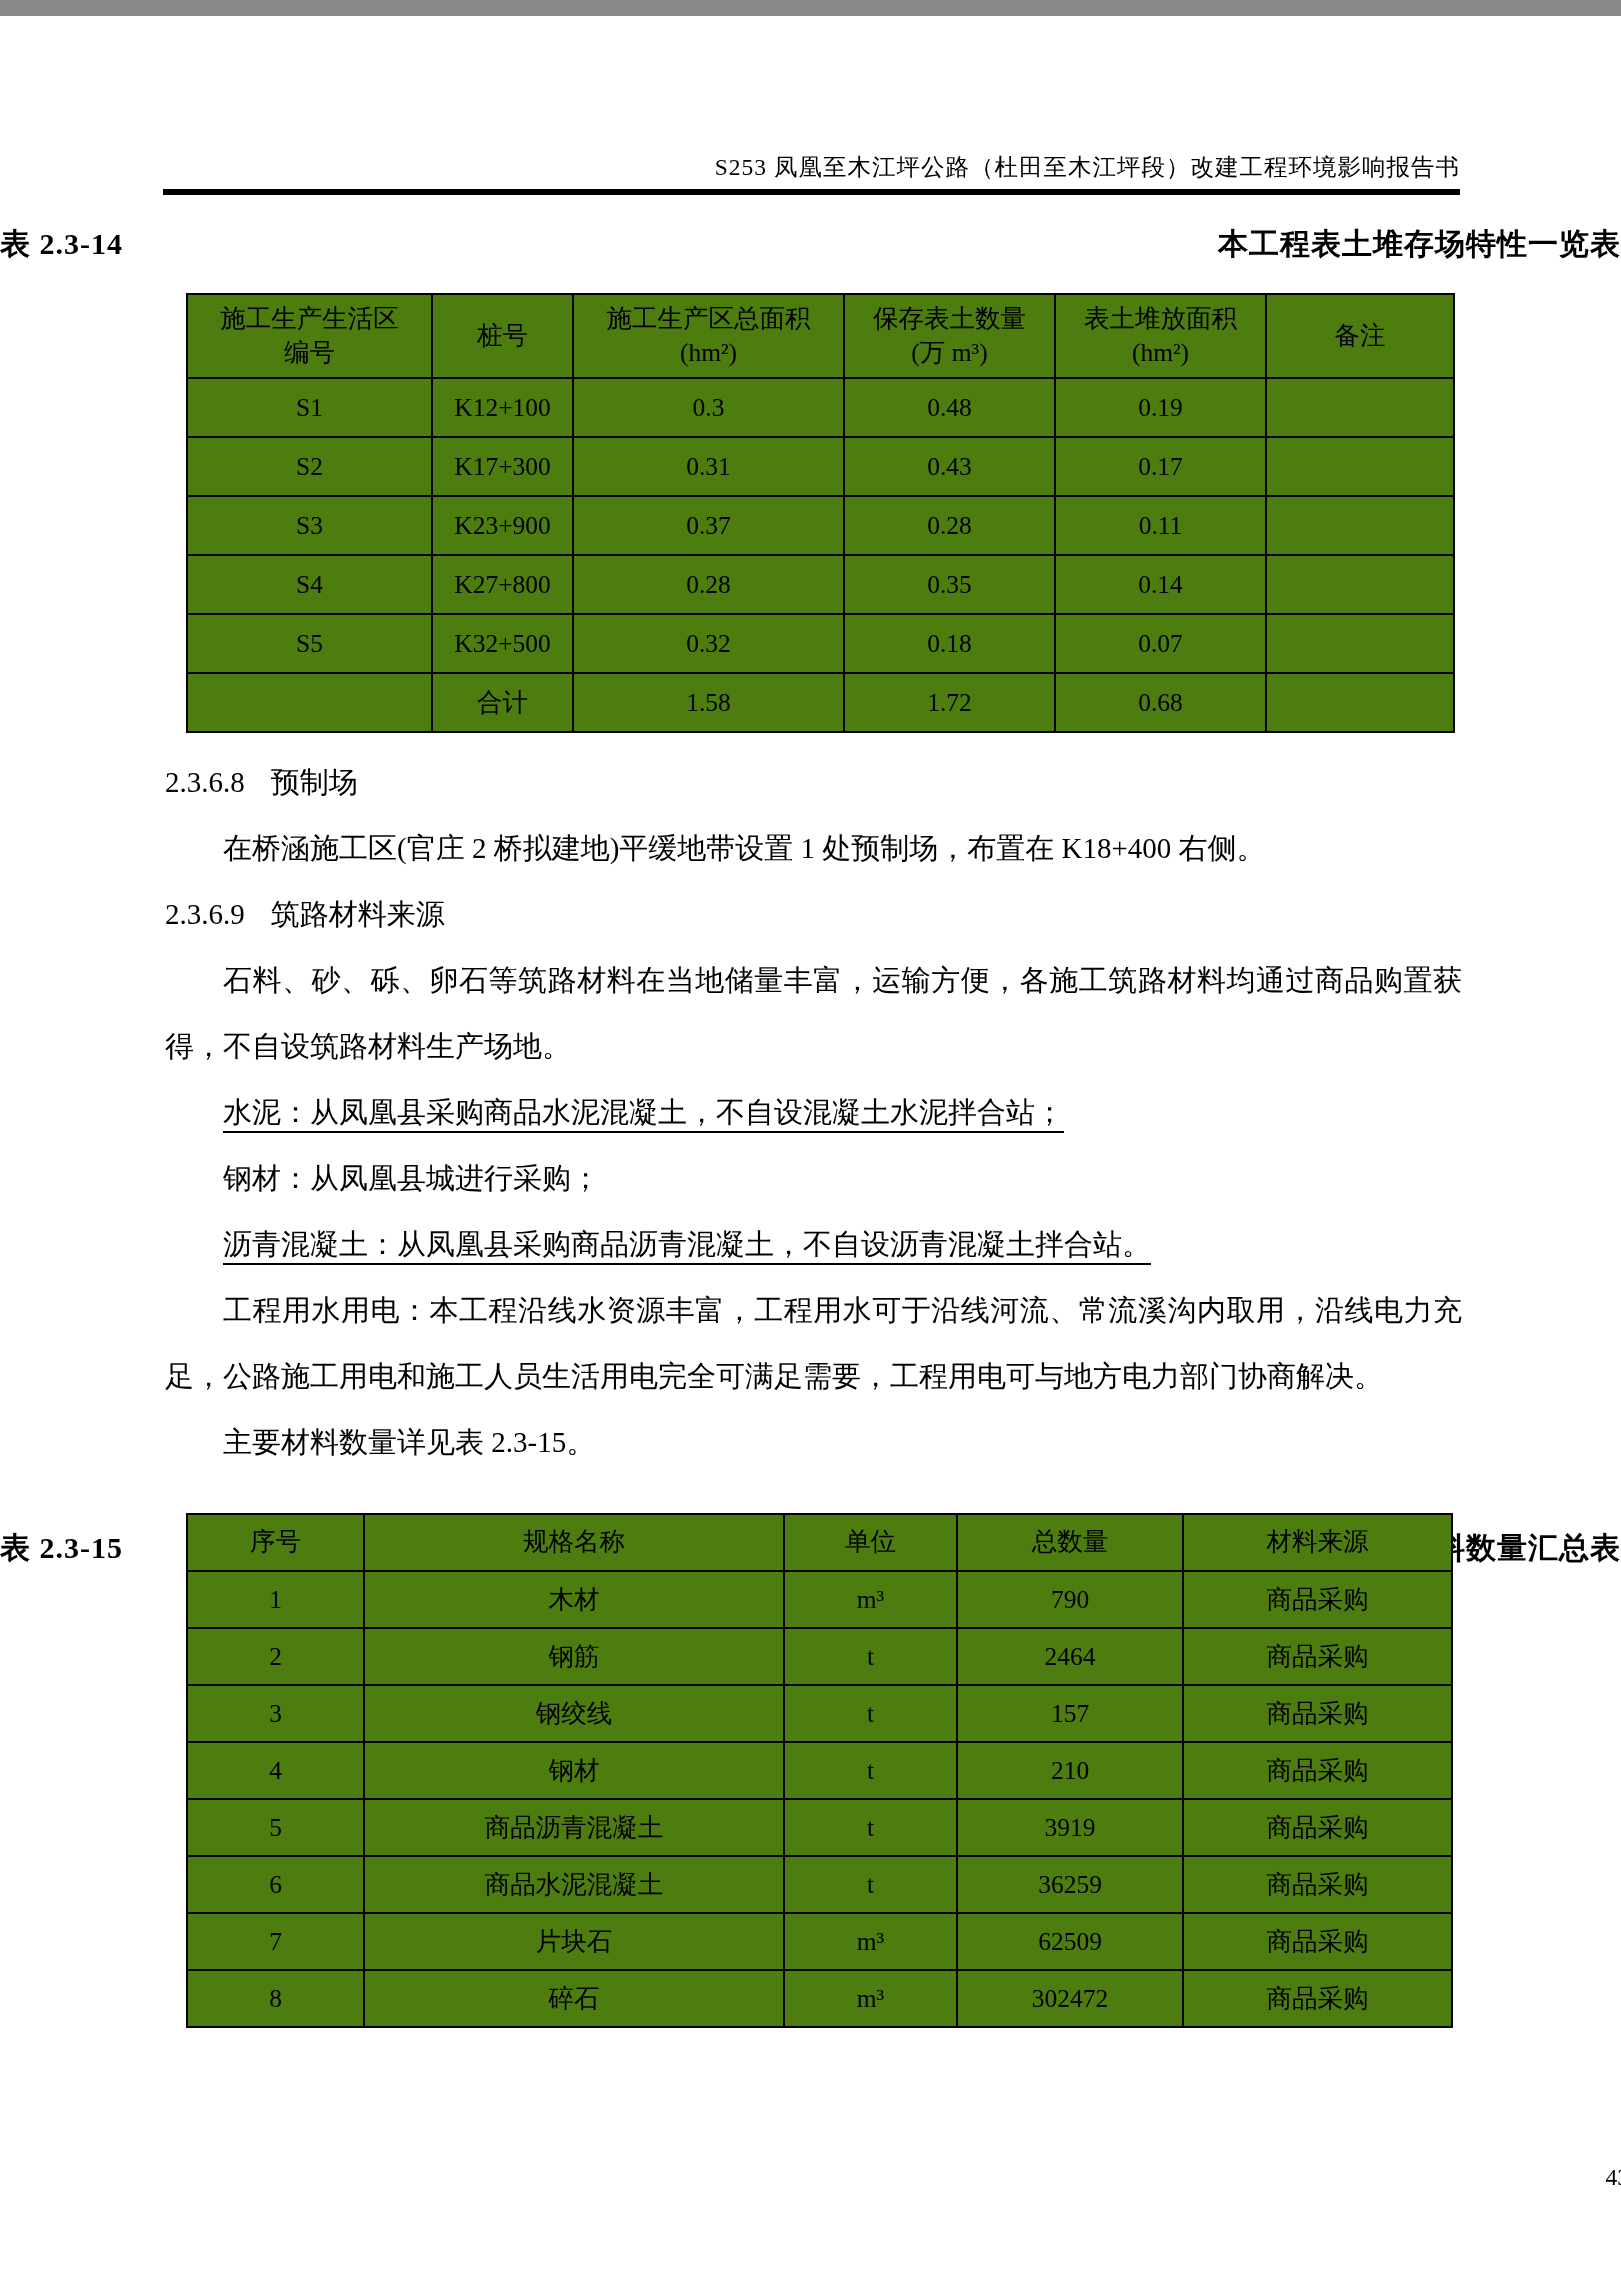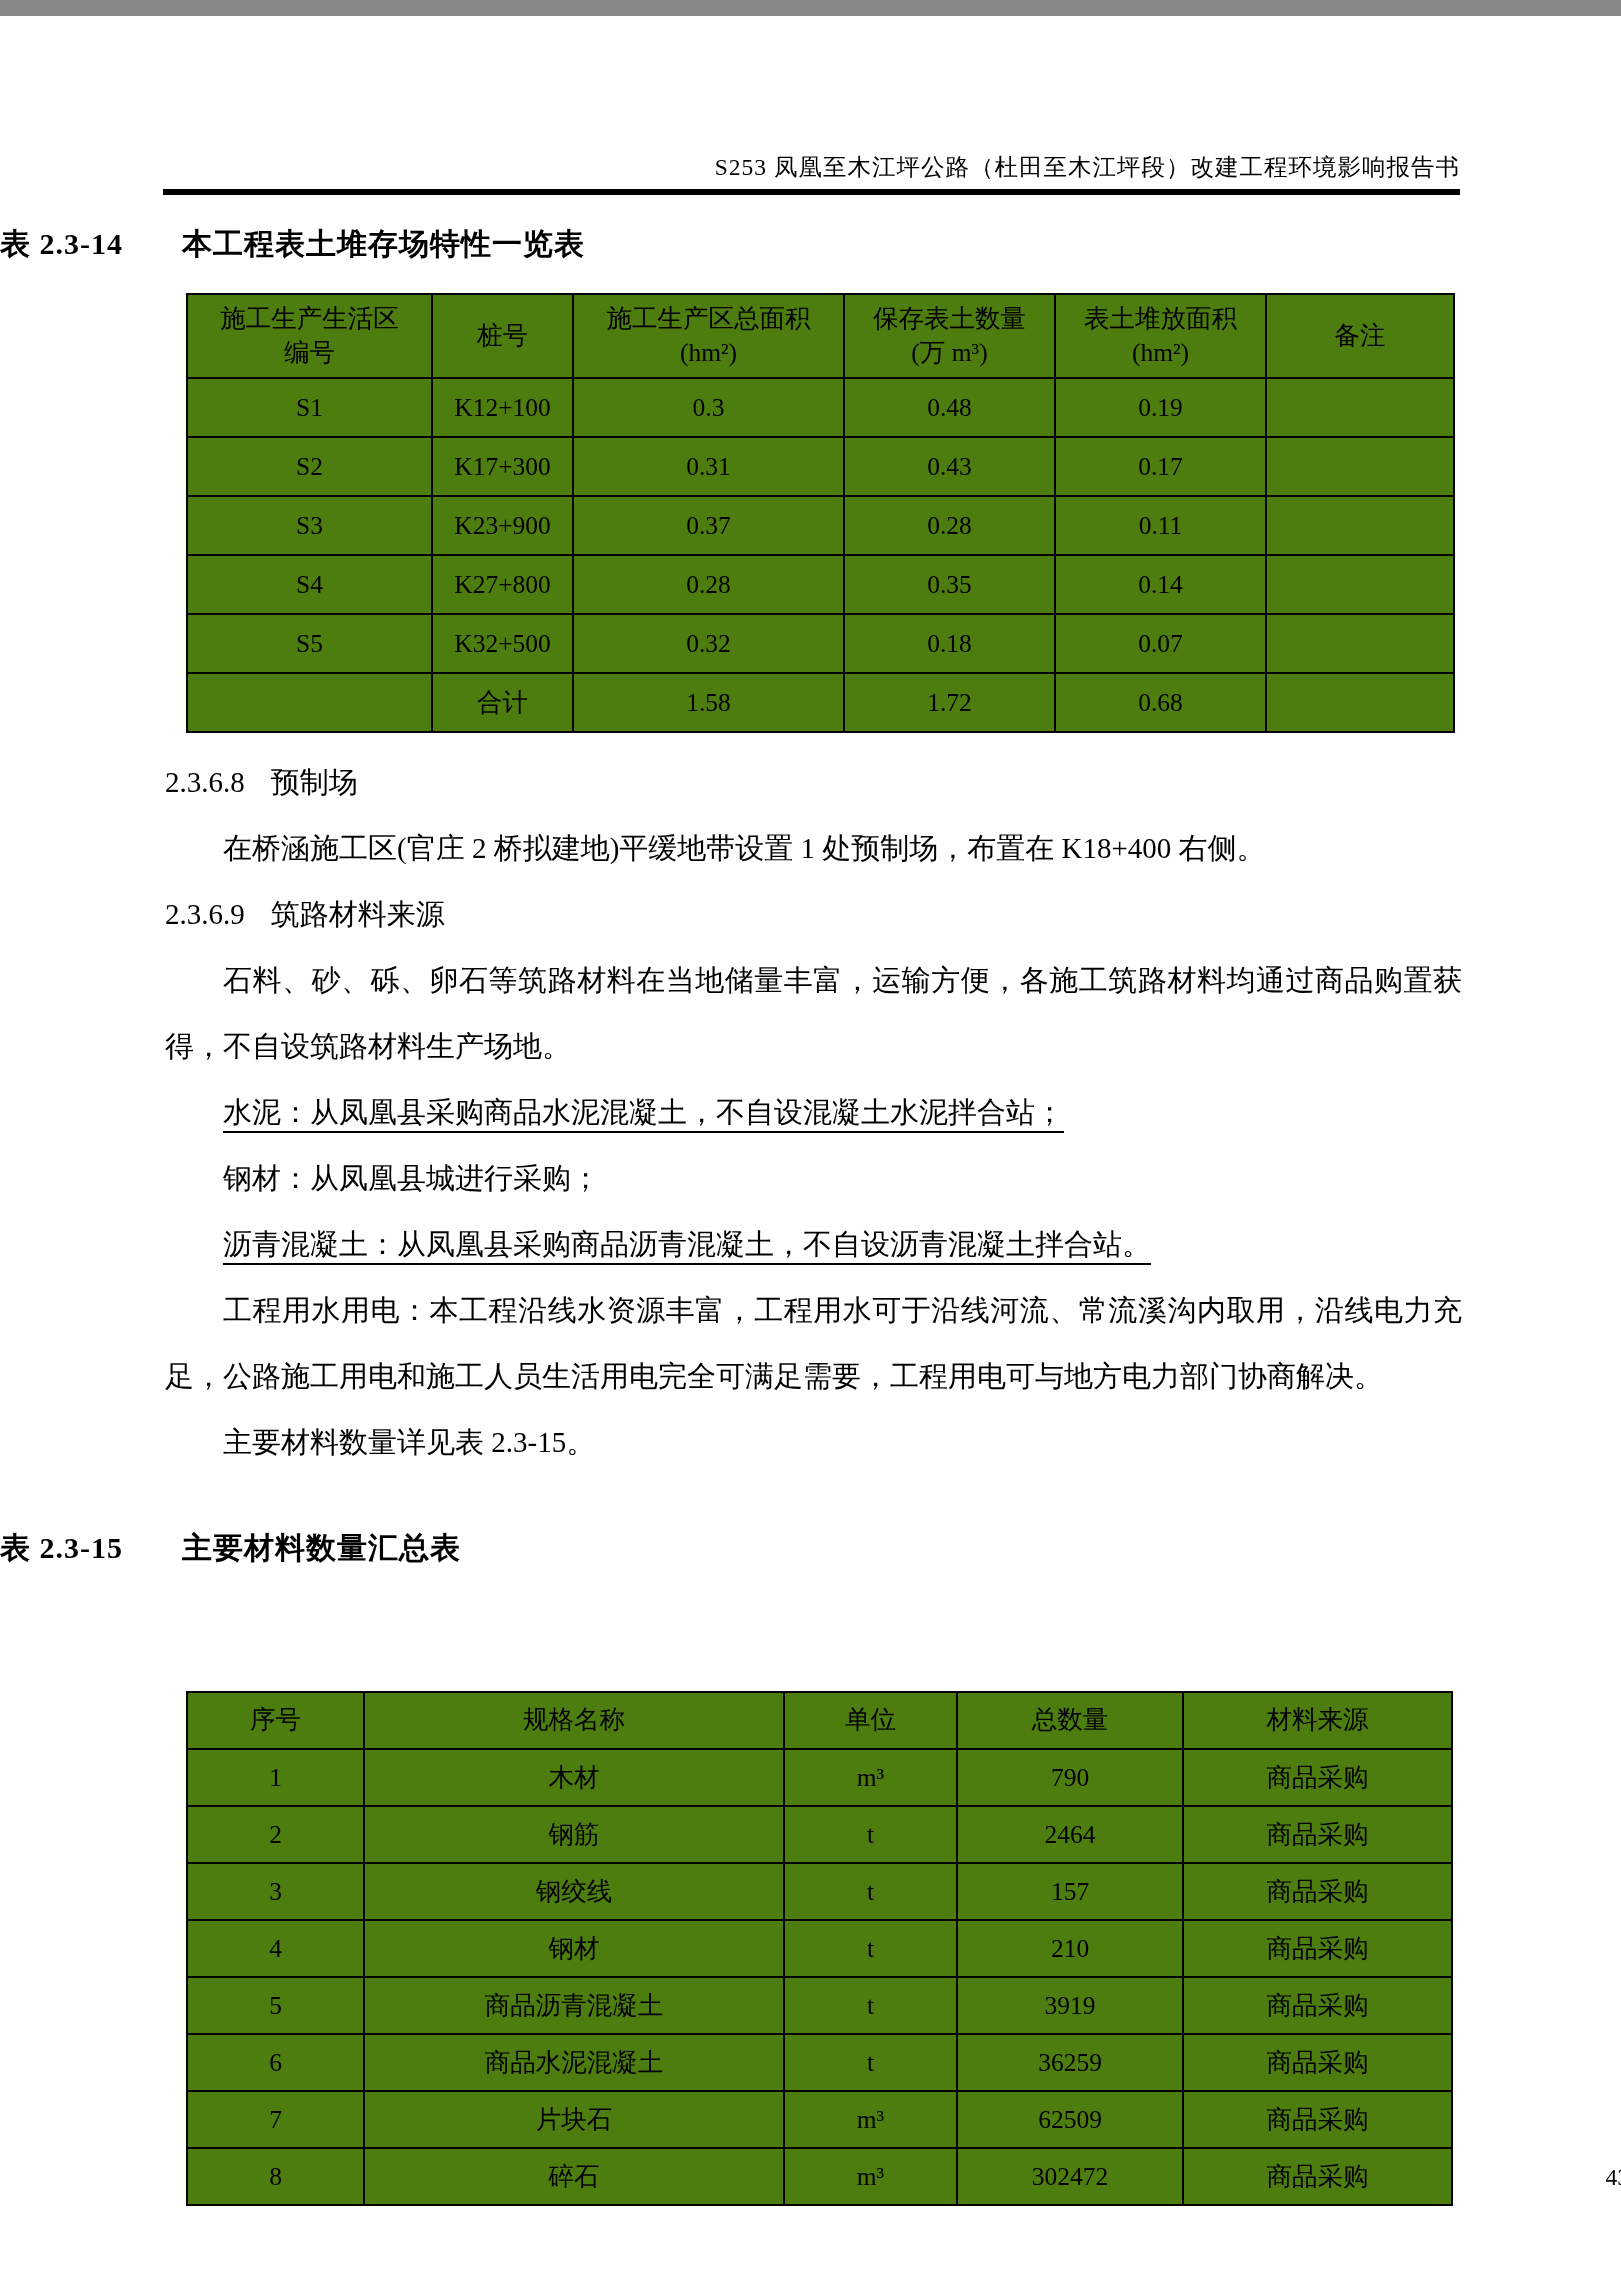--- a/index.html
+++ b/index.html
@@ -17,33 +17,33 @@
     position:absolute;top:135px;left:163px;right:161px;
     text-align:right;font-size:23.5px;letter-spacing:1px;
   }
   .header-rule{
     position:absolute;top:173px;left:163px;right:161px;
     height:5.9px;background:#000;
   }
   
   .table-caption{
     position:absolute;left:0;width:100%;
-    display:flex;justify-content:flex-start;align-items:baseline;gap:59px;
+    display:flex;justify-content:space-between;align-items:baseline;gap:59px;
     font-size:30px;font-weight:bold;letter-spacing:1px;
   }
   .caption-1{top:208px;}
   .caption-2{top:1512px;}
   
   table{
     position:absolute;left:186px;width:1266px;
     border-collapse:collapse;table-layout:fixed;
     background:#4d7c0f;
   }
   #table1{top:277px;}
-  #table2{top:1675px;}
+  #table2{top:1497px;}
   th,td{
     border-left:2px solid #000;border-right:2px solid #000;
     border-top:2.9px solid #000;border-bottom:2.9px solid #000;
     text-align:center;vertical-align:middle;
     font-size:25.5px;font-weight:normal;
     padding:2px 3.9px;overflow:hidden;
   }
   th{white-space:pre-line;line-height:1.35;}
   #table1 th{height:78px;}
   #table1 td{height:53px;}

